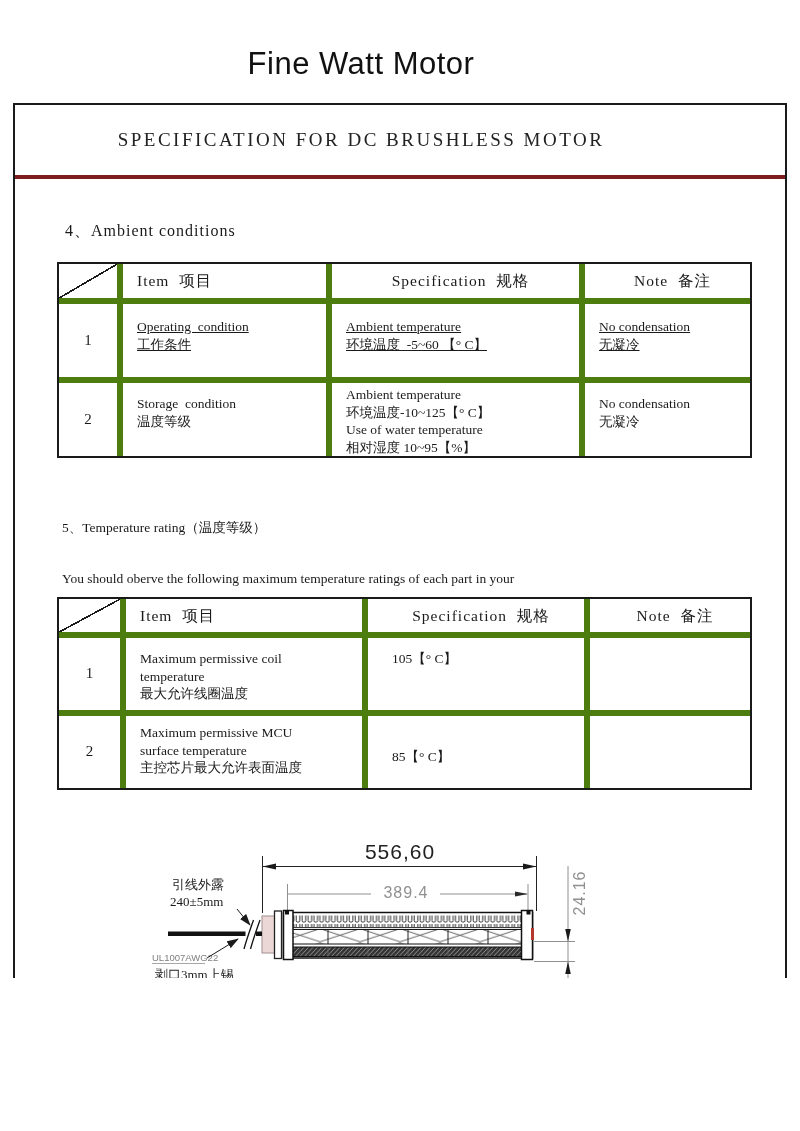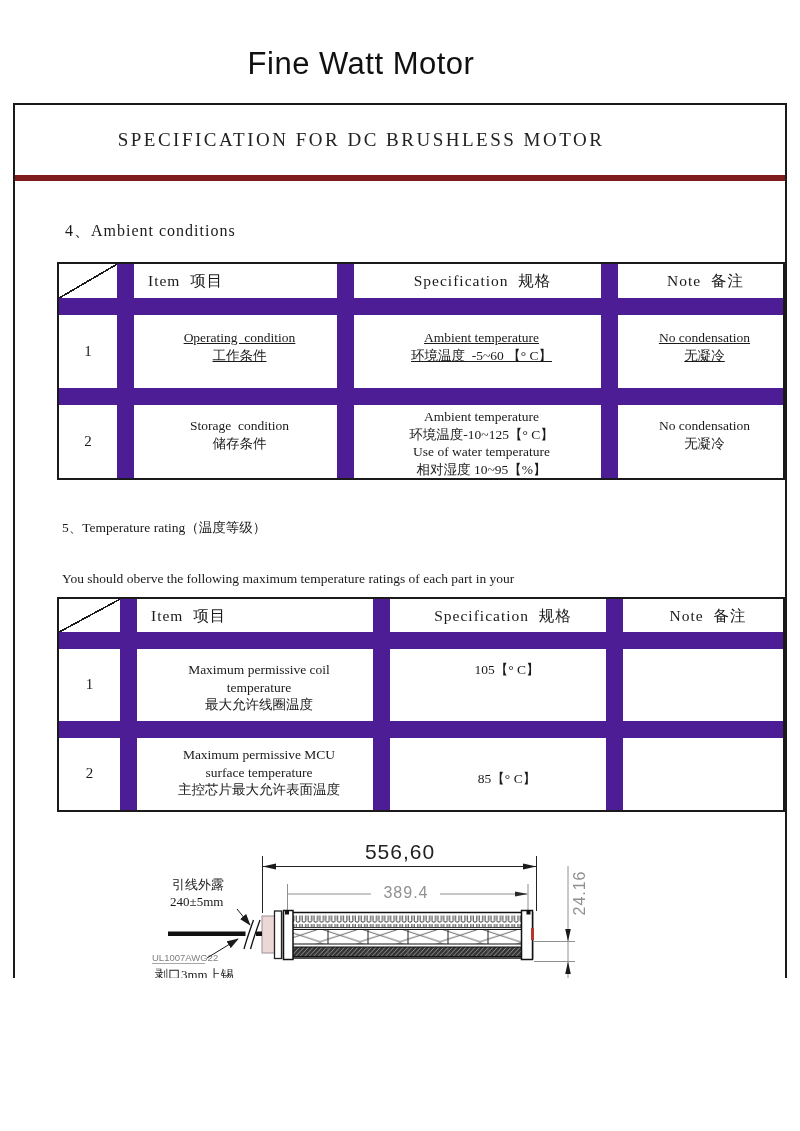--- a/index.html
+++ b/index.html
@@ -8,27 +8,27 @@
   .abs{position:absolute;}
 
   
   .company-title{top:46px;left:0;width:722px;text-align:center;
     font-family:"Liberation Sans",sans-serif;font-size:31px;font-weight:400;
     letter-spacing:.5px;color:#111;}
 
   
   .pagebox{top:103px;left:13px;width:770px;height:1007px;border:2px solid #1a1a1a;}
   .spec-header{position:absolute;top:0;left:0;right:0;height:70px;
-    border-bottom:6px solid #7f1d1d;display:flex;align-items:center;justify-content:center;
+    border-bottom:4px solid #7f1d1d;display:flex;align-items:center;justify-content:center;
     padding-right:78px;font-size:19px;letter-spacing:2.5px;white-space:pre;color:#222;}
 
   .sec-heading{font-size:16px;letter-spacing:1px;white-space:pre;}
 
   
-  .spec-table{display:grid;gap:17px;background:#4c1d95;border:2px solid #1a1a1a;text-align:center;}
+  .spec-table{display:grid;gap:6px;background:#4d7c0f;border:2px solid #1a1a1a;}
   .t1{grid-template-columns:58px 203px 247px 165px;grid-template-rows:34px 73px 73px;}
   .t2{grid-template-columns:61px 236px 216px 160px;grid-template-rows:33px 72px 72px;}
   .cell{background:#fff;font-size:13.5px;line-height:17.5px;padding:2px 6px 2px 14px;}
   .cell div{white-space:pre;}
   .corner{background:#fff linear-gradient(to bottom right,
       transparent 48.8%, #1a1a1a 48.8%, #1a1a1a 51.6%, transparent 51.6%);}
   .hcell{display:flex;align-items:center;font-size:15.5px;letter-spacing:1px;white-space:pre;}
   .hcell.center{justify-content:center;padding-left:16px;}
   .numcell{display:flex;align-items:center;justify-content:center;font-size:15px;padding:0;}
   .pt-lg{padding-top:14px;text-decoration:underline;} .pt-md{padding-top:12px;} .pt-sm{padding-top:3px;}
@@ -83,21 +83,21 @@
       <div>环境温度  -5~60 【° C】</div>
     </div>
     <div class="cell pt-lg">
       <div>No condensation</div>
       <div>无凝冷</div>
     </div>
 
     <div class="cell numcell">2</div>
     <div class="cell pt-md">
       <div>Storage  condition</div>
-      <div>储存条件</div>
+      <div>温度等级</div>
     </div>
     <div class="cell pt-sm">
       <div>Ambient temperature</div>
       <div>环境温度-10~125【° C】</div>
       <div>Use of water temperature</div>
       <div>相对湿度 10~95【%】</div>
     </div>
     <div class="cell pt-md">
       <div>No condensation</div>
       <div>无凝冷</div>

